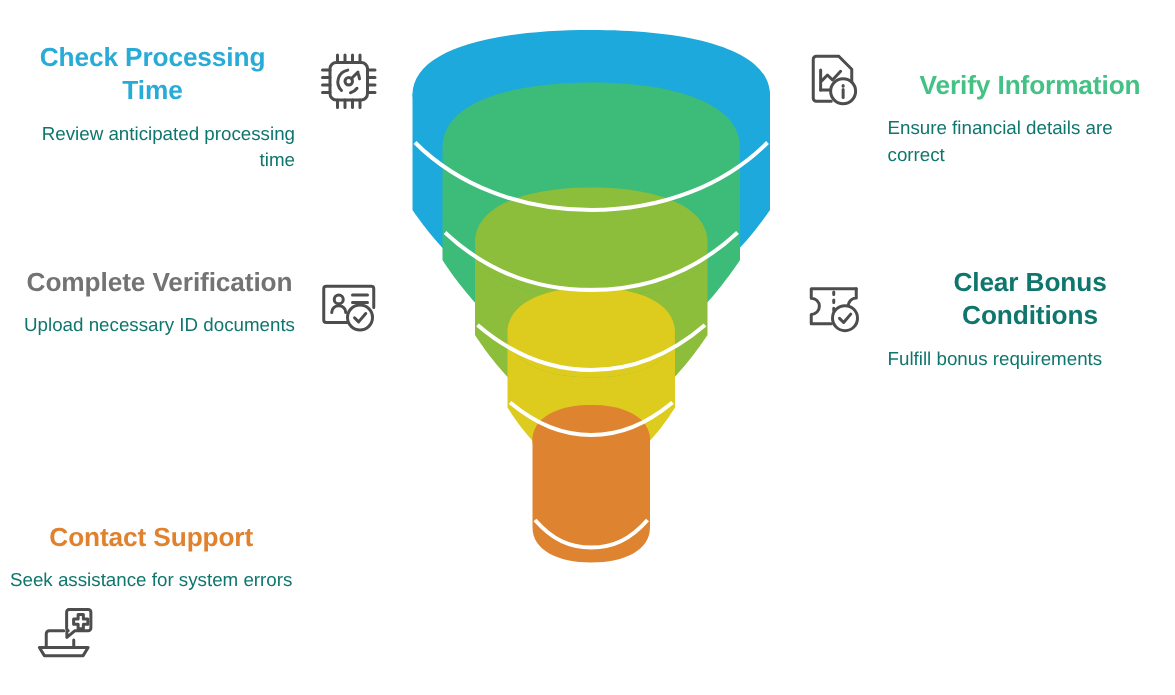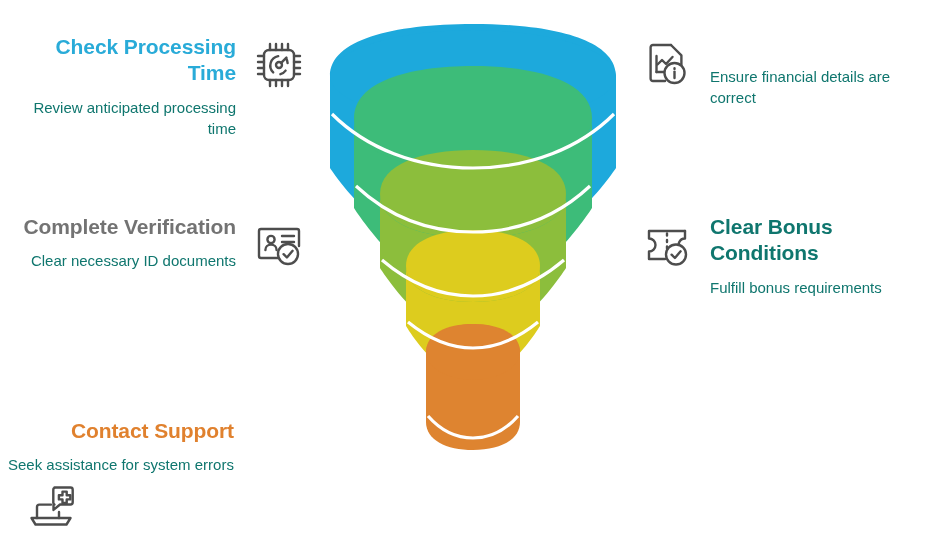--- a/index.html
+++ b/index.html
@@ -43,20 +43,21 @@
 
   .text-col-left  { text-align: right; }
   .text-col-right { text-align: left; }
 
   .item-title {
     font-size: 21px;
     font-weight: bold;
     line-height: 1.26;
     letter-spacing: -0.1px;
     margin: 0;
+    text-align: center;
   }
   .item-desc {
     font-size: 15px;
     line-height: 1.42;
     color: #0f766e;
     margin: 10px 0 0 0;
     font-weight: normal;
   }
 
   .icon-box {
@@ -209,21 +210,21 @@
         <path d="M34.6 33.6a9.6 9.6 0 0 1-5.2 3.6"></path>
         <circle cx="28" cy="28" r="3"></circle>
         <path d="M30.2 25.8 35.4 20.6"></path>
       </svg>
     </div>
   </div>
 
   <div class="item item-left" id="item-complete-verification">
     <div class="text-col-left">
       <div class="item-title" style="color:#737373">Complete Verification</div>
-      <div class="item-desc">Clear necessary ID documents</div>
+      <div class="item-desc">Upload necessary ID documents</div>
     </div>
     <div class="icon-box">
       <svg width="56" height="56" viewBox="0 0 56 56" fill="none" stroke="#4d4d4d" stroke-width="2.4" stroke-linecap="round" stroke-linejoin="round">
         <path d="M32 41H10a2 2 0 0 1-2-2V14a2 2 0 0 1 2-2h36a2 2 0 0 1 2 2v15"></path>
         <circle cx="20" cy="22.5" r="3.6"></circle>
         <path d="M14.4 33c0-3.2 2.5-5.4 5.6-5.4s5.6 2.2 5.6 5.4"></path>
         <path d="M31 19h12M31 25h12"></path>
         <circle cx="37" cy="37" r="10" fill="#ffffff"></circle>
         <path d="M32.6 37.2 35.9 40.5 41.6 33.8"></path>
       </svg>
@@ -253,20 +254,21 @@
         <path d="M32 8l10.4 10.4V30"></path>
         <path d="M17.5 35V19"></path>
         <path d="M17.5 35h8"></path>
         <path d="M18.5 27.5 23 23l4 4 6.5-7"></path>
         <circle cx="35.5" cy="36" r="10" fill="#ffffff"></circle>
         <path d="M35.5 31.3v.6"></path>
         <path d="M35.5 34.6V41"></path>
       </svg>
     </div>
     <div class="text-col-right">
+      <div class="item-title" style="color:#44c184">Verify Information</div>
       <div class="item-desc">Ensure financial details are correct</div>
     </div>
   </div>
 
   <div class="item item-right" id="item-clear-bonus">
     <div class="icon-box">
       <svg width="56" height="56" viewBox="0 0 56 56" fill="none" stroke="#4d4d4d" stroke-width="2.4" stroke-linecap="round" stroke-linejoin="round">
         <path d="M46 14H10v7.5a6.5 6.5 0 0 1 0 13V42h16"></path>
         <path d="M46 14v7.5a6.5 6.5 0 0 0-5 10.6"></path>
         <path d="M28 16.5v2M28 23v2M28 29.5v2"></path>

